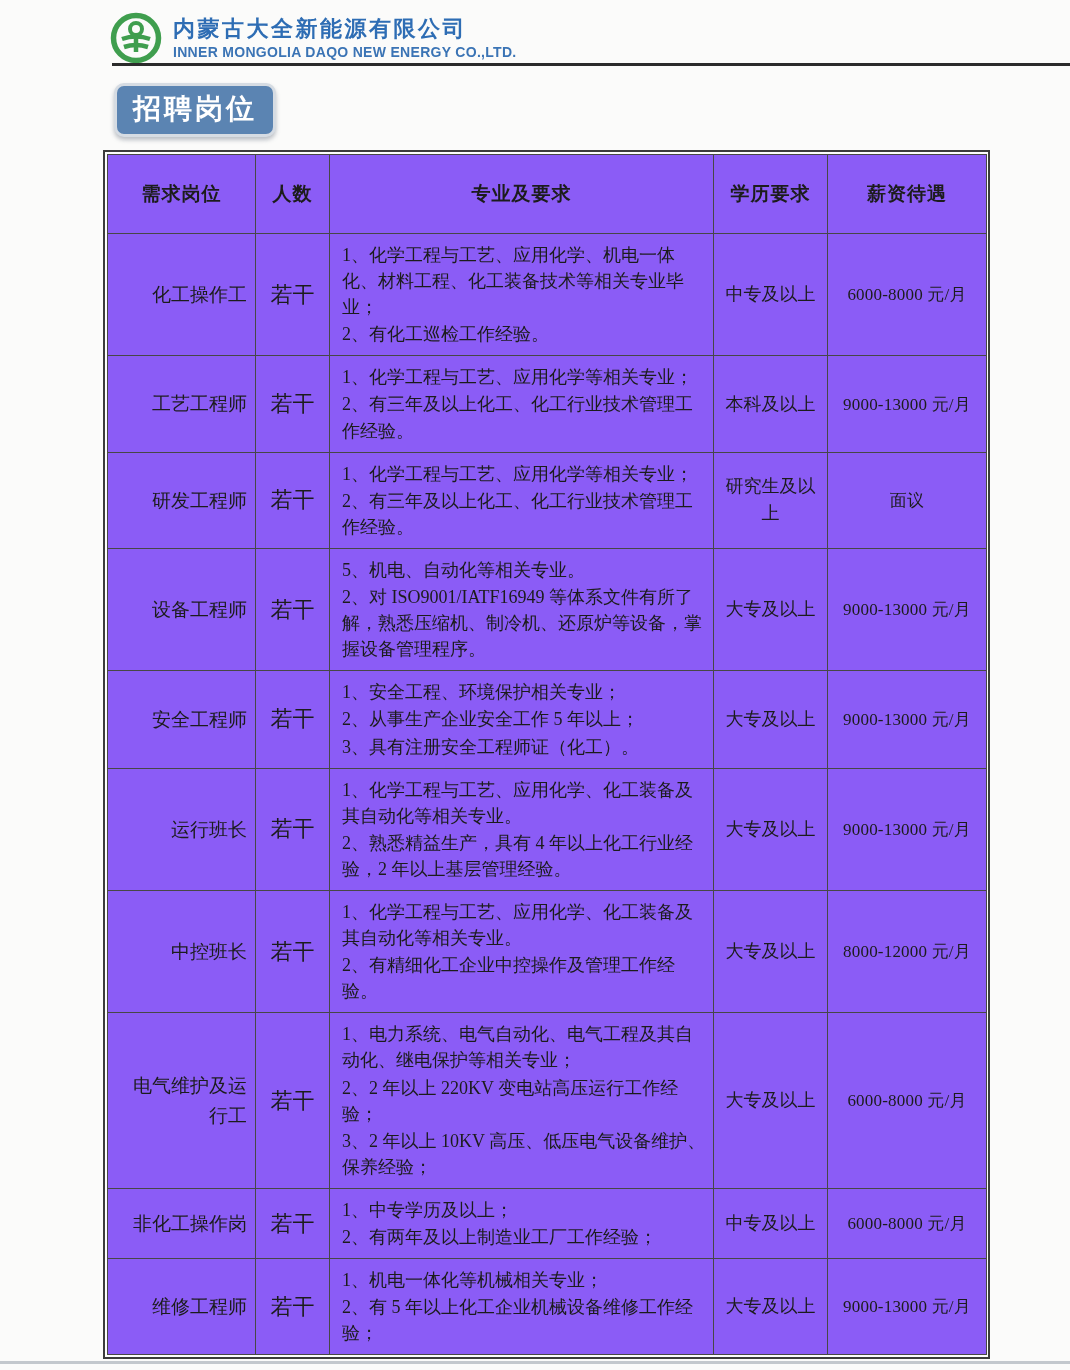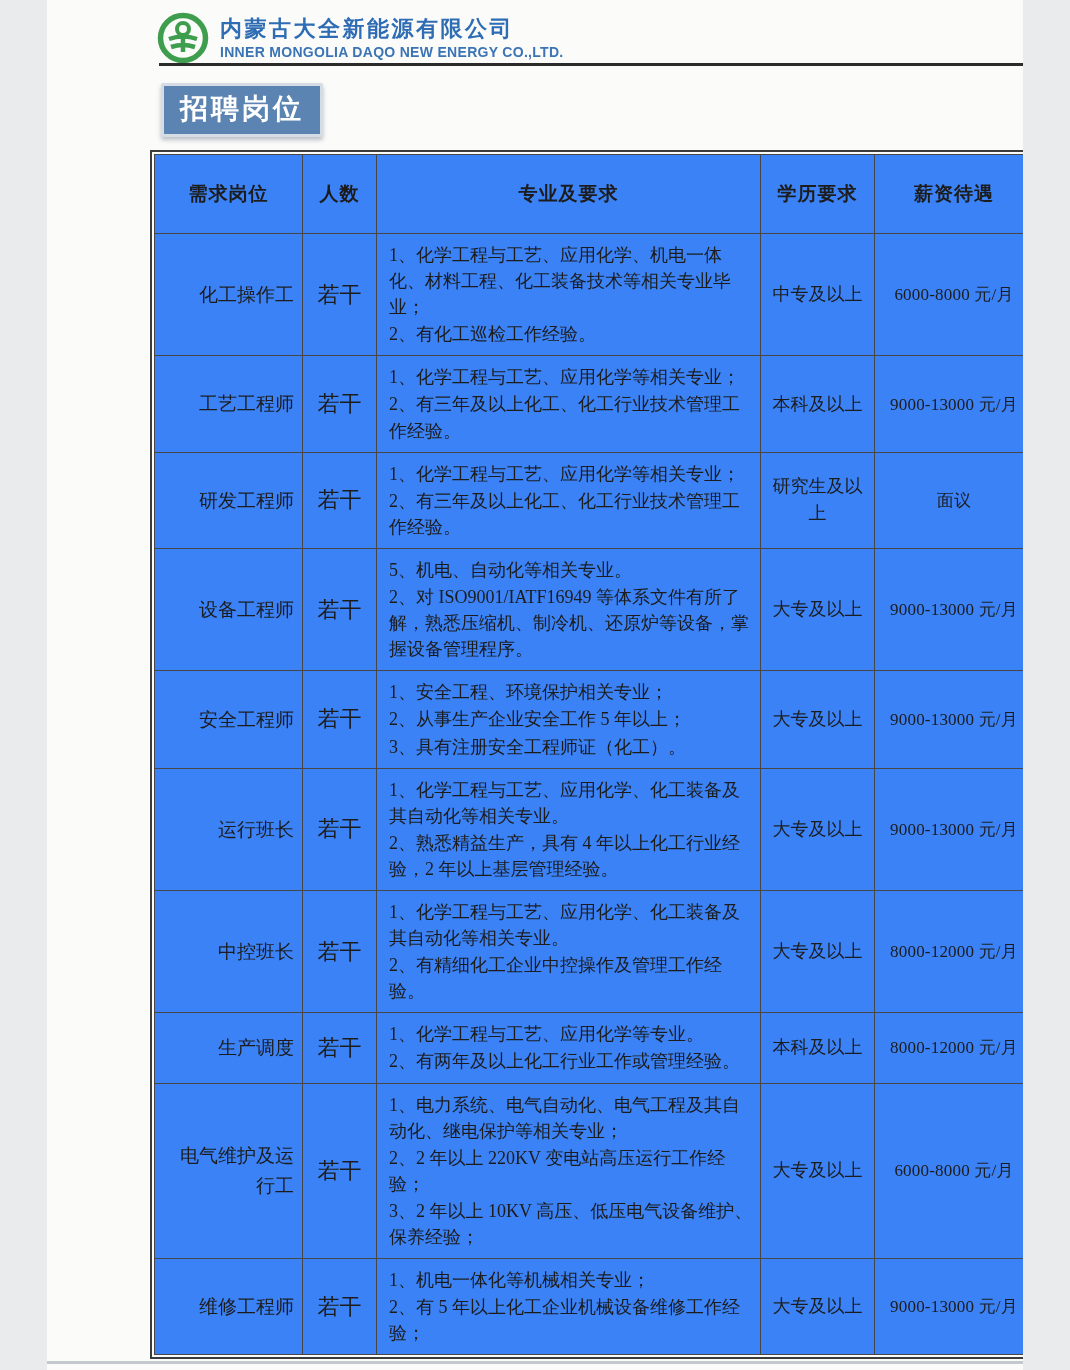--- a/index.html
+++ b/index.html
@@ -1,17 +1,17 @@
 <!DOCTYPE html>
 <html><head>
 <meta charset="utf-8">
 <style>
   html,body{margin:0;padding:0;background:#e9ebec;}
   .page{
-    position:relative;width:976px;height:1370px;margin:0 auto;
+    position:relative;width:1070px;height:1370px;margin:0 auto;
     background:#fbfbfa;overflow:hidden;color:#1c1c1c;
     font-family:"Liberation Serif","DejaVu Serif",serif;
   }
   
   .header{position:absolute;left:110px;top:12px;display:flex;align-items:center;gap:11px;}
   .logo{width:52px;height:52px;display:block;}
   .names{display:flex;flex-direction:column;justify-content:center;}
   .company-cn{
     font-family:"Liberation Sans","DejaVu Sans",sans-serif;
     font-weight:bold;font-size:22px;letter-spacing:2.5px;color:#2e6db4;line-height:1.2;
@@ -19,30 +19,30 @@
   .company-en{
     font-family:"Liberation Sans","DejaVu Sans",sans-serif;
     font-weight:bold;font-size:14px;letter-spacing:0.3px;color:#3b74b5;margin-top:2px;
   }
   .header-rule{position:absolute;left:112px;right:0;top:63px;height:3px;background:#2b2b2b;}
   
   .badge{
     position:absolute;left:114px;top:83px;
     font-family:"Liberation Sans","DejaVu Sans",sans-serif;
     font-weight:bold;font-size:28px;letter-spacing:3px;color:#ffffff;
-    background:#5b84b2;padding:4px 16px 6px 16px;border-radius:2px;
+    background:#5b84b2;padding:4px 16px 6px 16px;border-radius:10px;
     border:3px solid #d6dce3;box-shadow:0 3px 4px rgba(110,120,132,.45);
   }
   
   .table-frame{
     position:absolute;left:103px;top:150px;width:887px;box-sizing:border-box;
     border:2.5px solid #3c3c3c;padding:2px;background:#fdfdfc;
   }
   table{width:100%;border-collapse:collapse;table-layout:fixed;}
-  th,td{border:1.5px solid #474747;vertical-align:middle;background:#3b82f6;}
+  th,td{border:1.5px solid #474747;vertical-align:middle;background:#8b5cf6;}
   th{height:76px;font-size:19px;font-weight:bold;text-align:center;letter-spacing:1px;}
   td.c-pos{font-size:19px;text-align:right;padding:4px 8px;line-height:1.55;}
   td.c-num{font-size:22px;text-align:center;}
   td.c-req{font-size:18px;text-align:left;padding:7px 4px 7px 12px;line-height:1.45;}
   td.c-edu{font-size:18px;text-align:center;padding:2px 5px;line-height:1.5;}
   td.c-sal{font-size:17px;text-align:center;padding:2px 4px;letter-spacing:0.2px;}
   .req-line{margin:1px 0;}
   
   .bottom-edge{position:absolute;left:0;right:0;top:1361px;height:3px;background:#c3c8cd;}
 </style>
@@ -155,41 +155,41 @@
             <td class="c-pos">中控班长</td>
             <td class="c-num">若干</td>
             <td class="c-req">
               <div class="req-line">1、化学工程与工艺、应用化学、化工装备及其自动化等相关专业。</div>
               <div class="req-line">2、有精细化工企业中控操作及管理工作经验。</div>
             </td>
             <td class="c-edu">大专及以上</td>
             <td class="c-sal">8000-12000 元/月</td>
           </tr>
           <tr>
-            <td class="c-pos">生产调度</td>
-            <td class="c-num">若干</td>
-            <td class="c-req">
-              <div class="req-line">1、化学工程与工艺、应用化学等专业。</div>
-              <div class="req-line">2、有两年及以上化工行业工作或管理经验。</div>
-            </td>
-            <td class="c-edu">本科及以上</td>
-            <td class="c-sal">8000-12000 元/月</td>
-          </tr>
-          <tr>
             <td class="c-pos">电气维护及运行工</td>
             <td class="c-num">若干</td>
             <td class="c-req">
               <div class="req-line">1、电力系统、电气自动化、电气工程及其自动化、继电保护等相关专业；</div>
               <div class="req-line">2、2 年以上 220KV 变电站高压运行工作经验；</div>
               <div class="req-line">3、2 年以上 10KV 高压、低压电气设备维护、保养经验；</div>
             </td>
             <td class="c-edu">大专及以上</td>
             <td class="c-sal">6000-8000 元/月</td>
           </tr>
           <tr>
+            <td class="c-pos">非化工操作岗</td>
+            <td class="c-num">若干</td>
+            <td class="c-req">
+              <div class="req-line">1、中专学历及以上；</div>
+              <div class="req-line">2、有两年及以上制造业工厂工作经验；</div>
+            </td>
+            <td class="c-edu">中专及以上</td>
+            <td class="c-sal">6000-8000 元/月</td>
+          </tr>
+          <tr>
             <td class="c-pos">维修工程师</td>
             <td class="c-num">若干</td>
             <td class="c-req">
               <div class="req-line">1、机电一体化等机械相关专业；</div>
               <div class="req-line">2、有 5 年以上化工企业机械设备维修工作经验；</div>
             </td>
             <td class="c-edu">大专及以上</td>
             <td class="c-sal">9000-13000 元/月</td>
           </tr>
         </tbody>

